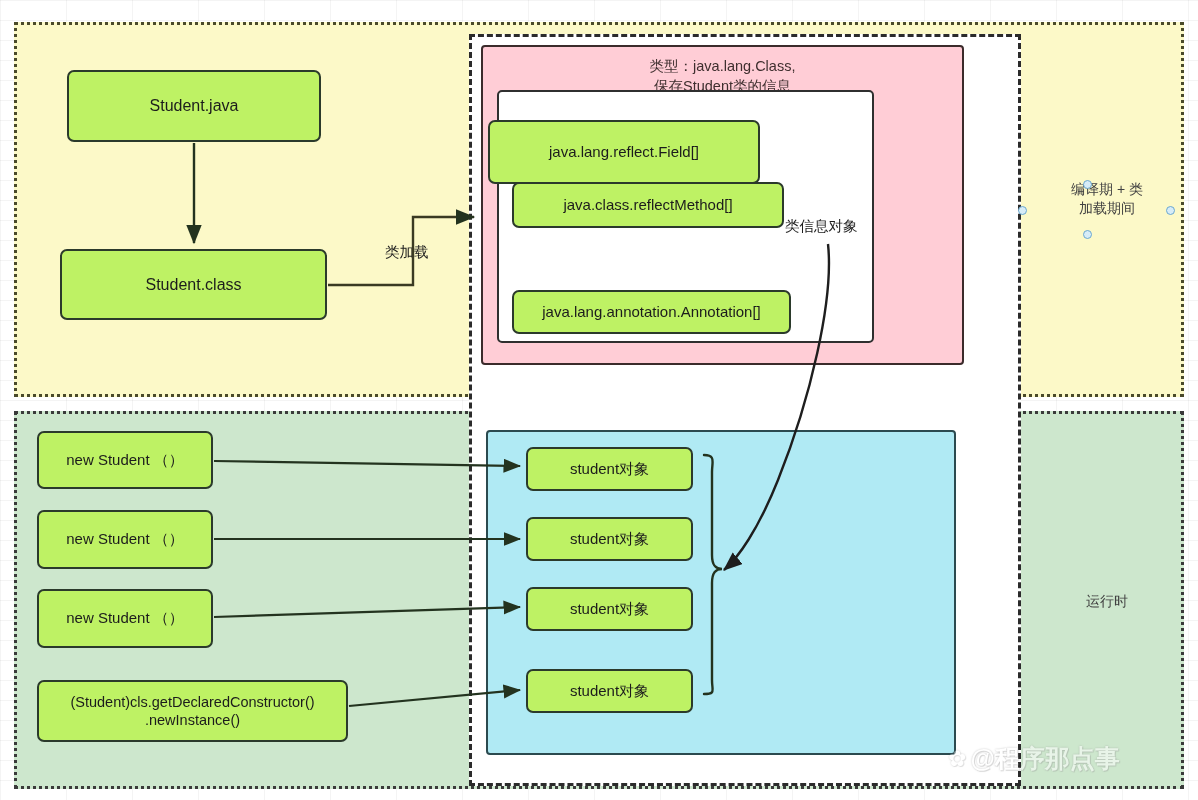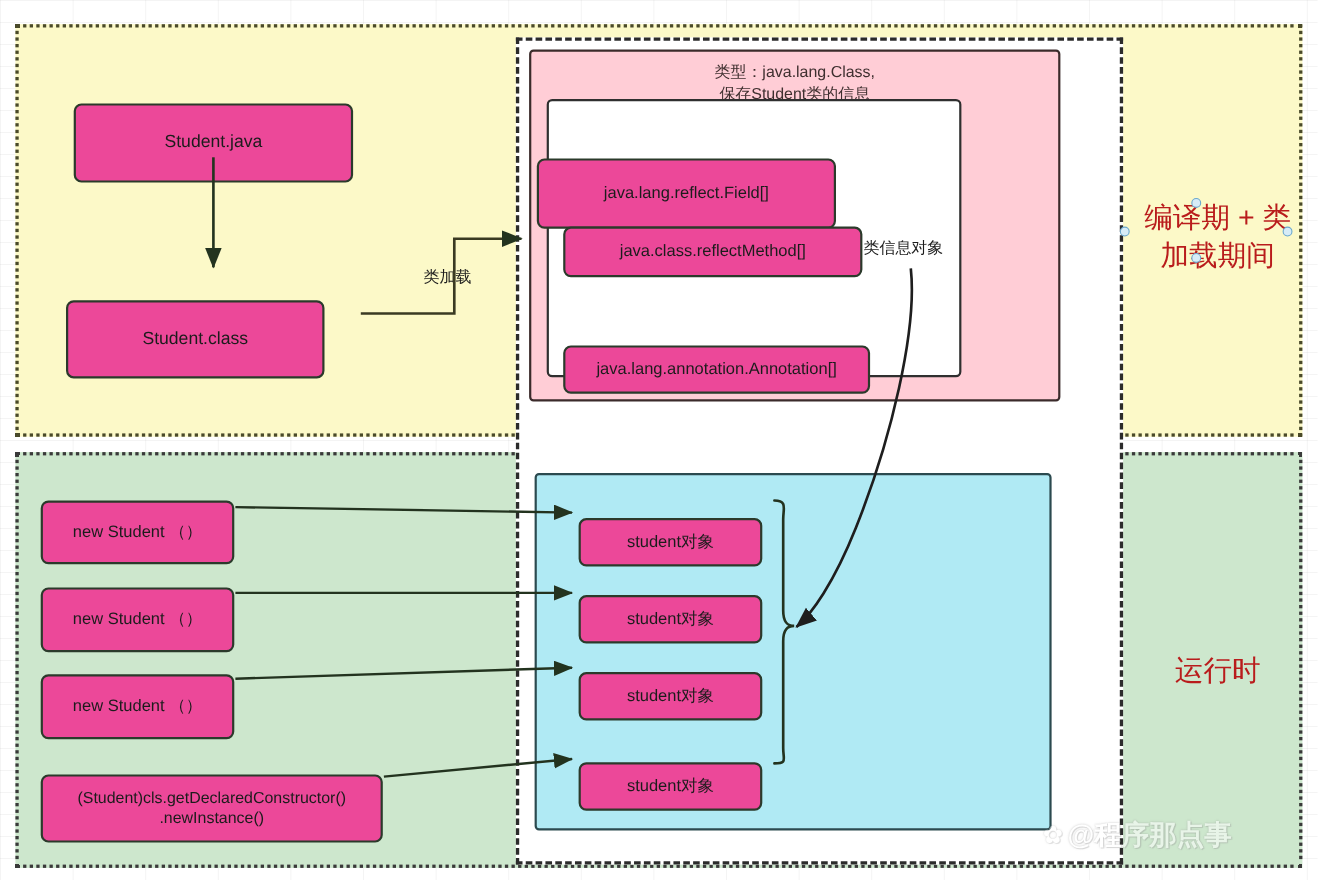--- a/index.html
+++ b/index.html
@@ -84,50 +84,49 @@
     position: absolute;
     box-sizing: border-box;
     background: #B0EAF4;
     border: 2.5px solid #2b4a4f;
     border-radius: 4px;
   }
 
   .node {
     position: absolute;
     box-sizing: border-box;
-    background: #ec4899;
+    background: #bef264;
     border: 2.5px solid #2b3a2b;
     border-radius: 7px;
     display: flex;
     align-items: center;
     justify-content: center;
     text-align: center;
     color: #1c1c1c;
     font-size: 16px;
     line-height: 1.25;
     white-space: pre-line;
     padding: 2px 24px;
-    margin-top: 24px;
   }
   .node.small { font-size: 15px; }
   .node.mono-ish { font-size: 14.5px; }
 
   .edge-label {
     position: absolute;
     color: #1c1c1c;
     font-size: 14.5px;
     line-height: 1;
     white-space: nowrap;
     text-align: center;
   }
 
   .phase-label {
     position: absolute;
-    color: #b91c1c;
-    font-size: 26px;
+    color: #404040;
+    font-size: 14px;
     line-height: 1.35;
     text-align: center;
     white-space: pre-line;
     font-weight: 500;
   }
 
   
   .handle {
     position: absolute;
     width: 9px; height: 9px;
@@ -187,21 +186,21 @@
 
   <div class="node small" style="left:488px; top:120px; width:272px; height:64px;">java.lang.reflect.Field[]</div>
 
   <div class="node small" style="left:512px; top:182px; width:272px; height:46px;">java.class.reflectMethod[]</div>
 
 
   <div class="node small" style="left:512px; top:290px; width:279px; height:44px;">java.lang.annotation.Annotation[]</div>
 
   <div class="node" style="left:67px; top:70px; width:254px; height:72px;">Student.java</div>
 
-  <div class="node" style="left:60px; top:249px; width:235px; height:71px;">Student.class</div>
+  <div class="node" style="left:60px; top:249px; width:267px; height:71px;">Student.class</div>
 
   <div class="edge-label" style="left:385px; top:245px;">类加载</div>
 
   <div class="edge-label" style="left:785px; top:219px;">类信息对象</div>
 
   <div class="phase-label" style="left:1028px; top:180px; width:158px;">编译期 + 类
 加载期间</div>
 
   <div class="handle" style="left:1018px; top:206px;"></div>
   <div class="handle" style="left:1083px; top:180px;"></div>

